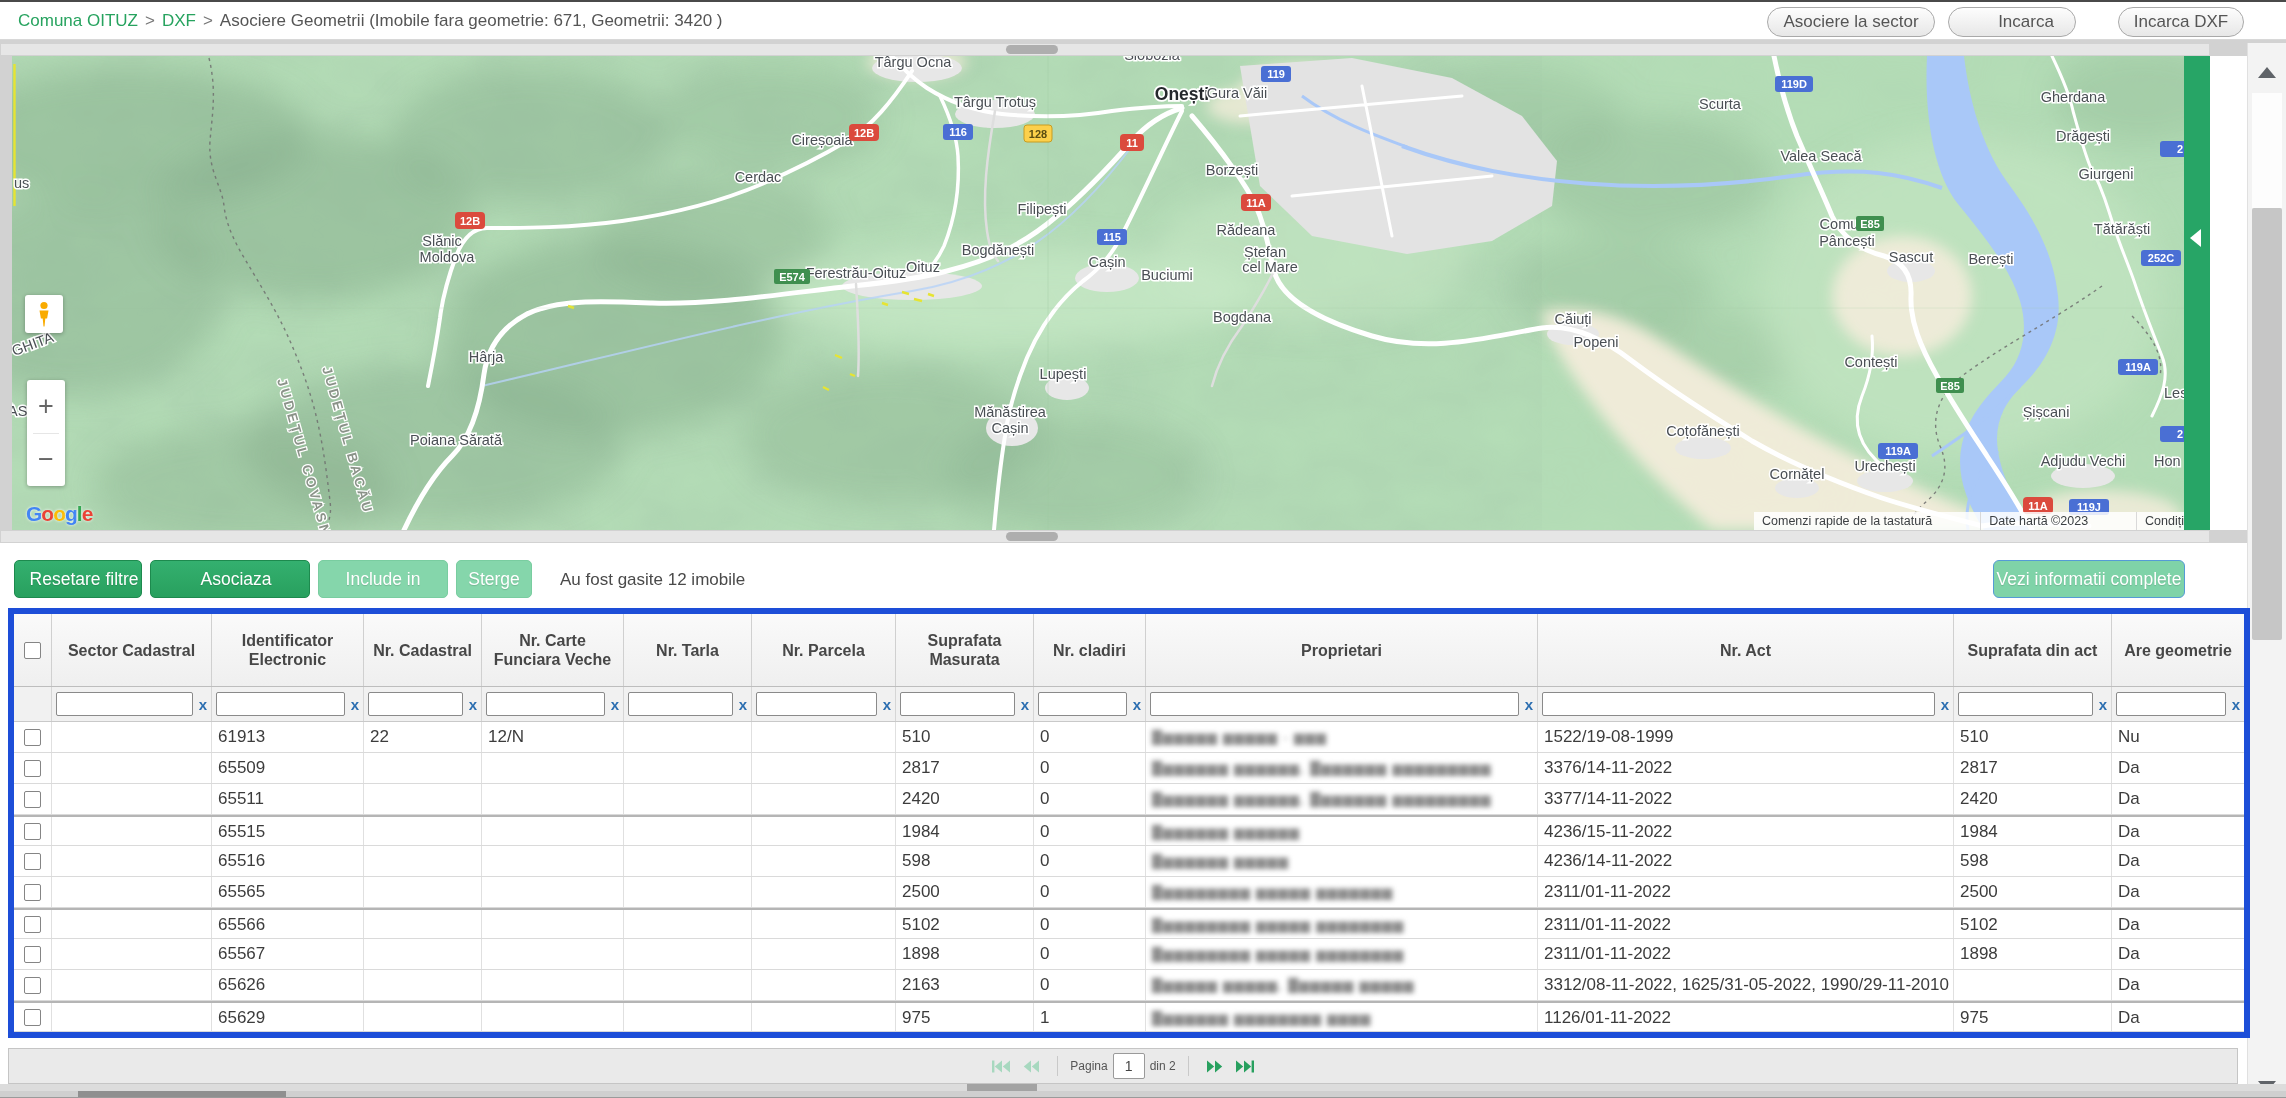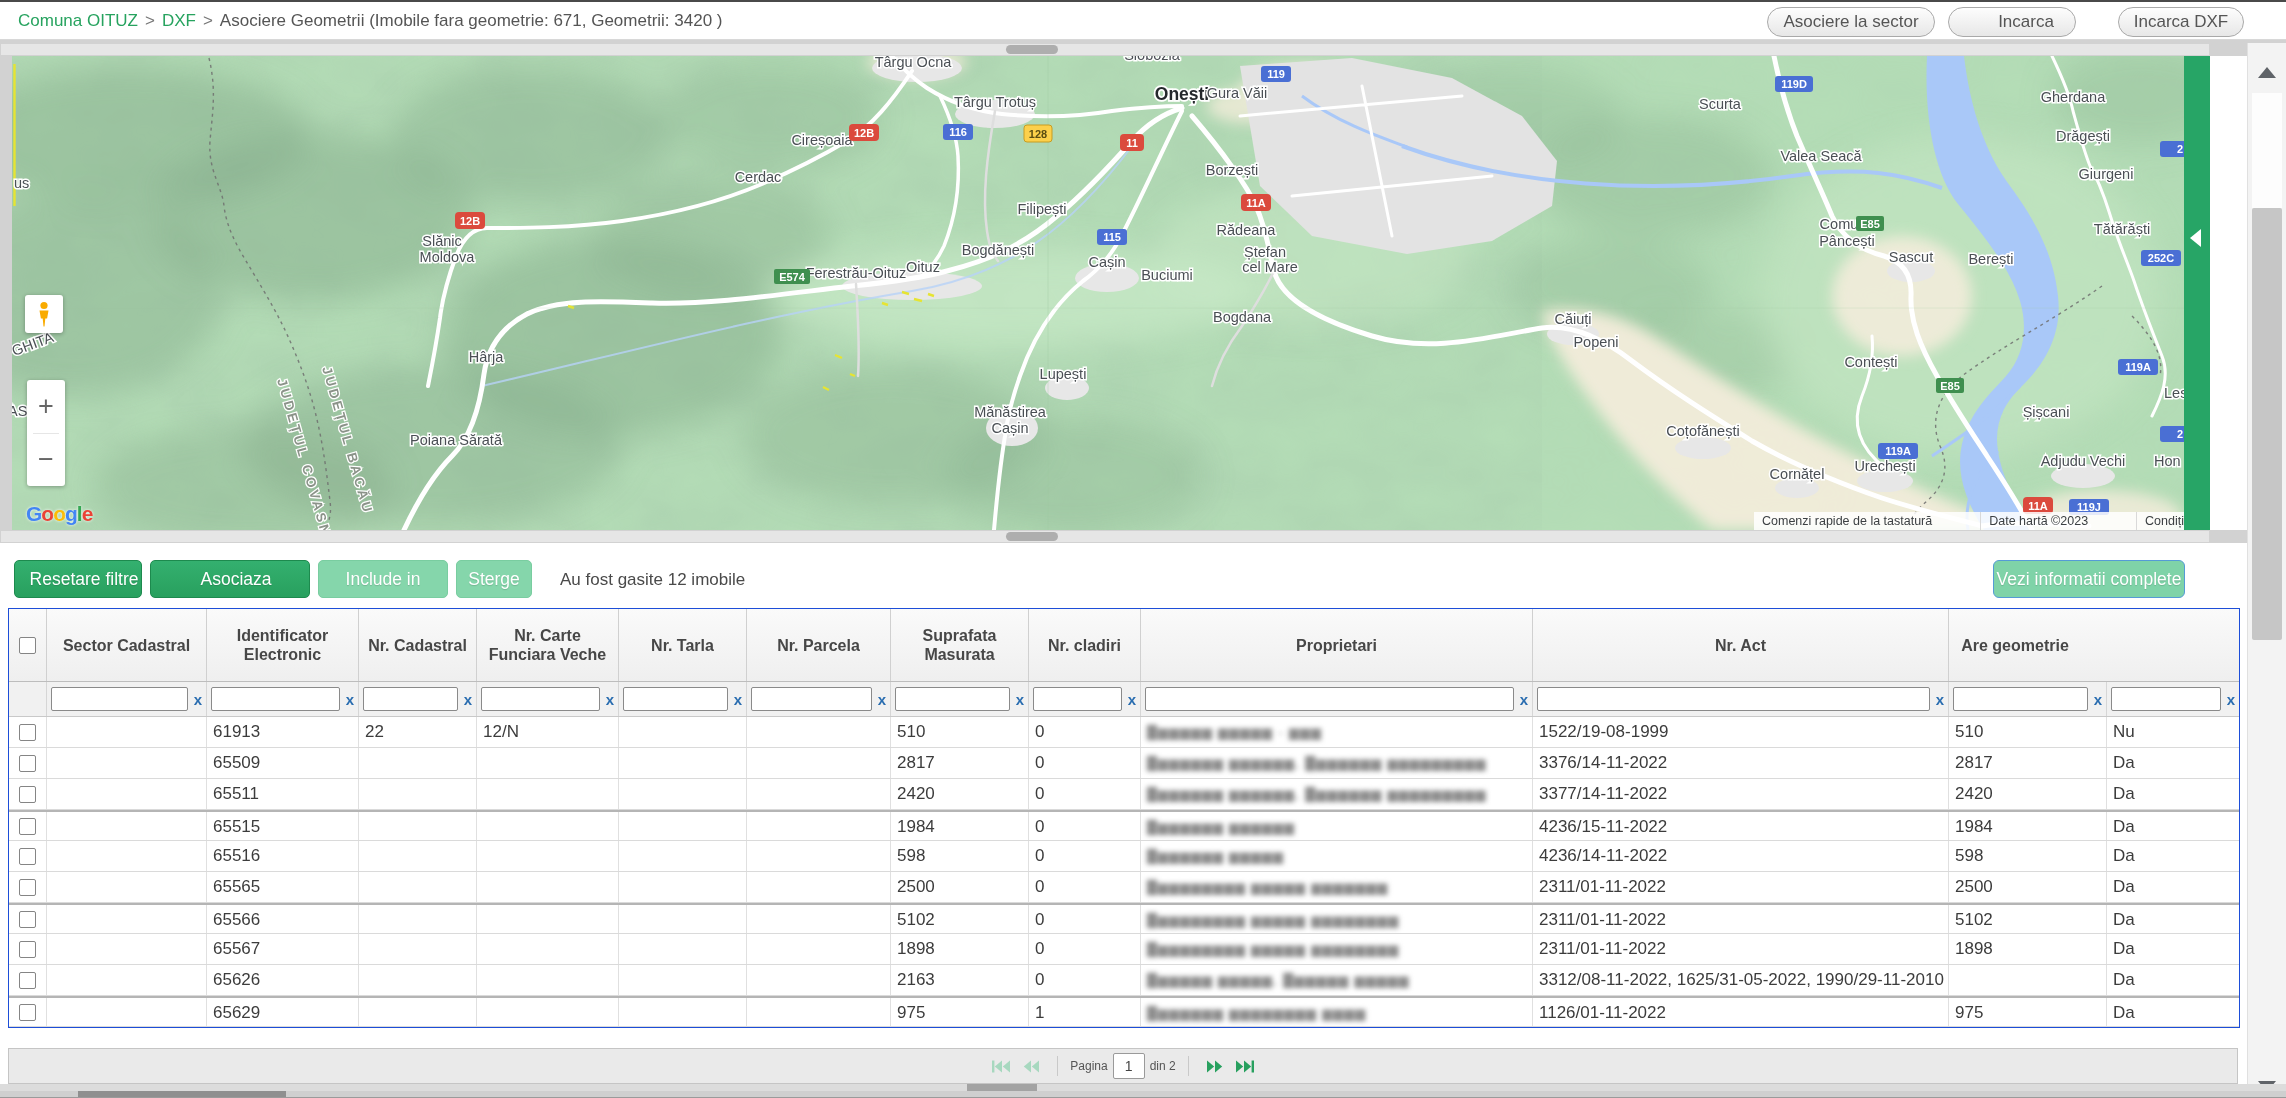--- a/index.html
+++ b/index.html
@@ -66,21 +66,21 @@
   
   .content{position:absolute;left:0;top:543px;width:2247px;height:541px;background:#fff;}
   
   .actions{position:absolute;left:0;top:556px;width:2247px;height:48px;}
   .abtn{position:absolute;top:4px;height:38px;line-height:36px;text-align:center;border-radius:5px;color:#fff;font-size:17.5px;box-sizing:border-box;cursor:pointer;text-shadow:0 1px 1px rgba(0,0,0,.15);}
   .abtn.dark{background:linear-gradient(#34b06f,#28a05e);border:1px solid #1d8a4e;padding-left:12px;}
   .abtn.light{background:#85d6ab;border:1px solid #79cda0;}
   .abtn.vezi{background:#7fd3a8;border:1px solid #559bd6;border-radius:6px;}
   .results{position:absolute;left:560px;top:0;height:48px;line-height:48px;font-size:17px;color:#4a4a4a;}
   
-  .grid{position:absolute;left:8px;top:608px;width:2230px;background:#14b8a6;border:1px solid #1d4ed8;box-sizing:content-box;}
+  .grid{position:absolute;left:8px;top:608px;width:2230px;background:#14b8a6;border:6px solid #1d4ed8;box-sizing:content-box;}
   .grid-head{display:flex;height:72px;background:linear-gradient(#fafafa,#efefef);border-bottom:1px solid #bdbdbd;}
   .th{display:flex;align-items:center;justify-content:center;text-align:center;font-size:16px;font-weight:bold;color:#474747;border-right:1px solid #d0d0d0;box-sizing:border-box;line-height:19px;padding:0 4px;cursor:pointer;}
   .filter-row{display:flex;height:34px;background:#f1f1f1;border-bottom:1px solid #c9c9c9;}
   .fc{display:flex;align-items:center;border-right:1px solid #d6d6d6;box-sizing:border-box;padding:0 4px;}
   .fin{height:22px;border:1px solid #8a8a8a;border-radius:2px;background:#fff;flex:1;min-width:0;font-size:14px;padding:0 3px;}
   .fx{color:#2a6db0;font-weight:bold;font-size:15px;margin-left:6px;cursor:pointer;text-decoration:none;}
   .grid-row{display:flex;height:31px;background:#fff;border-bottom:1px solid #dadada;box-sizing:border-box;}
   .grid-row.group-start{border-top:2px solid #b5b5b5;}
   .cell{line-height:29px;font-size:17px;color:#3c3c3c;padding:0 6px;white-space:nowrap;overflow:hidden;border-right:1px solid #e0e0e0;box-sizing:border-box;}
   .cell.c0{display:flex;align-items:center;justify-content:center;padding:0;}
@@ -432,20 +432,23 @@
       </div>
     <div class="th c8">
         <span>Nr. cladiri</span>
       </div>
     <div class="th c9">
         <span>Proprietari</span>
       </div>
     <div class="th c10">
         <span>Nr. Act</span>
       </div>
+    <div class="th c11">
+        <span>Suprafata din act</span>
+      </div>
     <div class="th c12">
         <span>Are geometrie</span>
       </div>
   </div>
   <div class="filter-row">
     <div class="fc c0"></div>
     <div class="fc c1">
         <input class="fin" style="">
         <a class="fx">x</a>
       </div>

